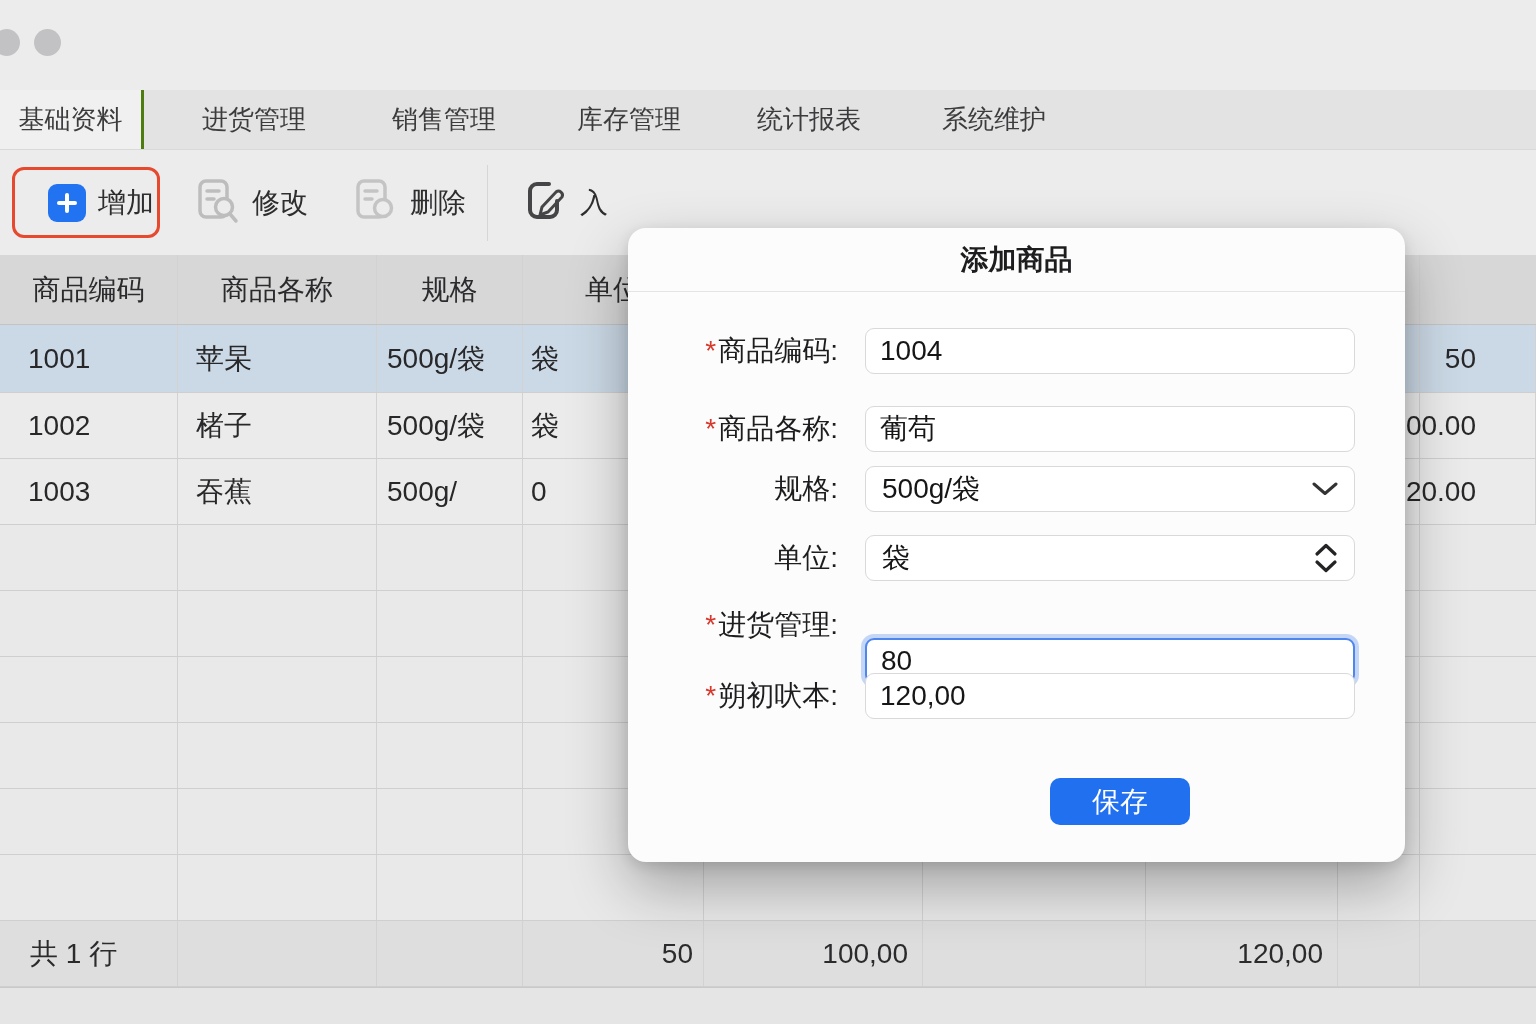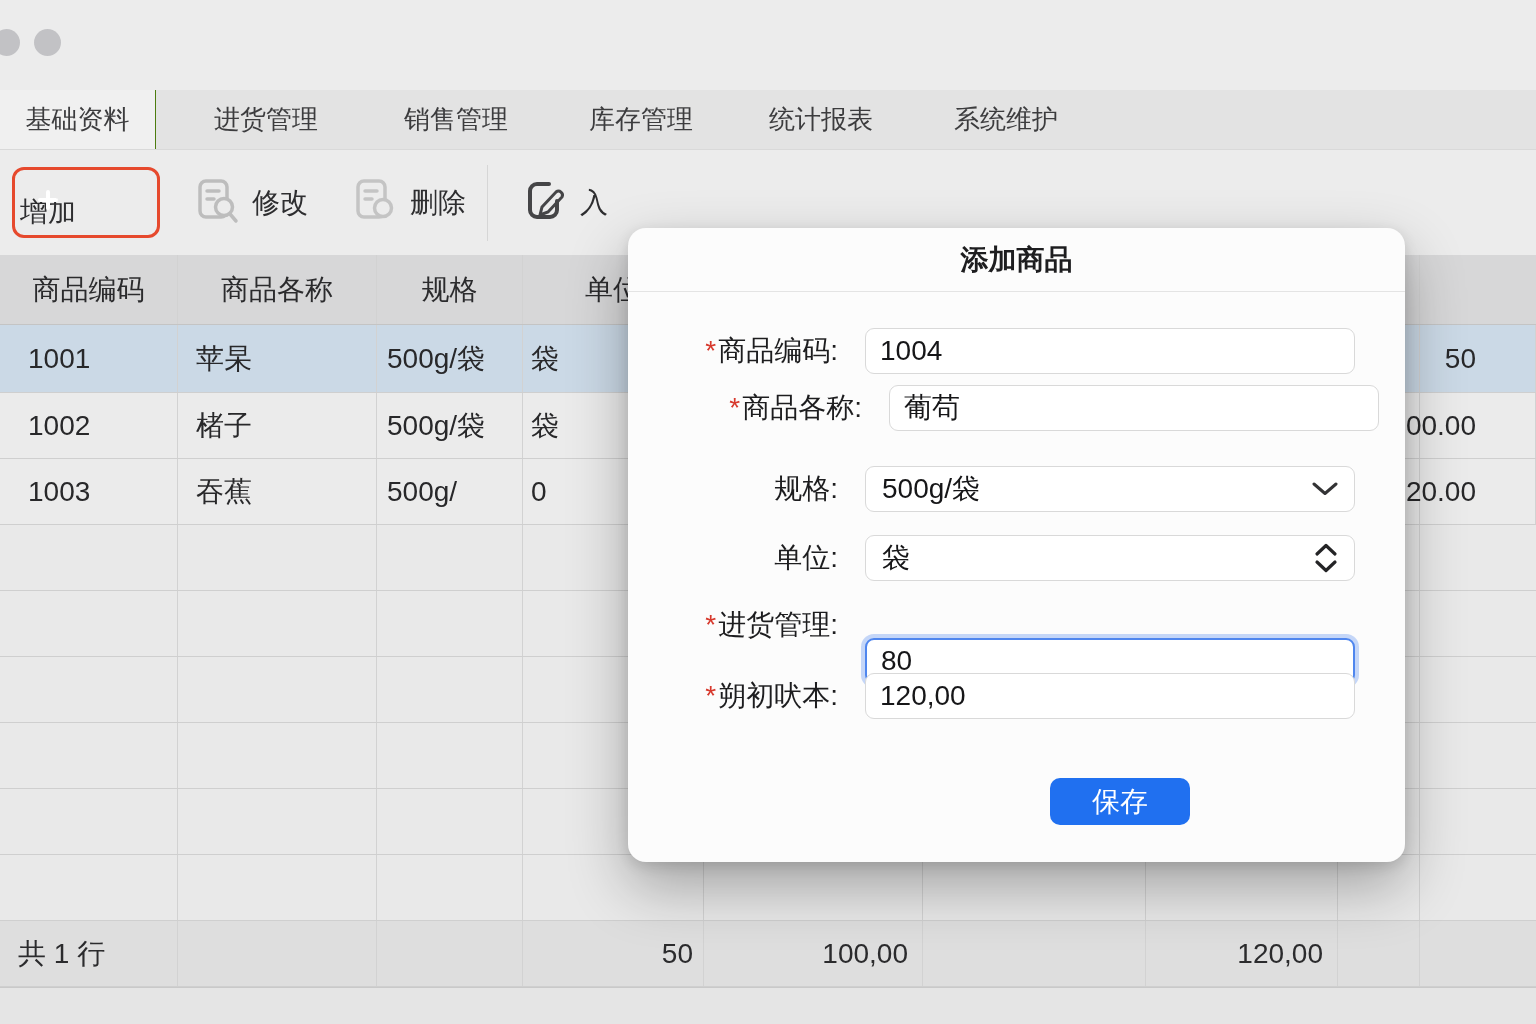--- a/index.html
+++ b/index.html
@@ -10,32 +10,32 @@
 
   
   .topbar { left:0; top:0; width:1536px; height:90px; background:#ececec; }
   .win-dot { position:absolute; width:27px; height:27px; border-radius:50%; background:#c2c2c5; top:29px; }
   .dot1 { left:-7px; }
   .dot2 { left:34px; }
 
   
   .menubar { left:0; top:90px; width:1536px; height:60px; background:#e3e3e3; display:flex; align-items:stretch; border-bottom:1px solid #d9d9d9; }
   .tab { display:flex; align-items:center; justify-content:center; font-size:26px; color:#3c3c3e; white-space:nowrap; }
-  .tab.active { width:156px; background:#f0f0f0; border-right:1px solid #4d7c0f; }
+  .tab.active { width:144px; background:#f0f0f0; border-right:3px solid #4d7c0f; }
   .t2 { width:150px; margin-left:35px; }
   .t3 { width:150px; margin-left:40px; }
   .t4 { width:150px; margin-left:35px; }
   .t5 { width:150px; margin-left:30px; }
   .t6 { width:150px; margin-left:35px; }
 
   
   .toolbar { left:0; top:150px; width:1536px; height:105px; background:#ececec; }
   .hl-box { position:absolute; left:12px; top:17px; width:148px; height:71px; border:3px solid #e6492d; border-radius:12px; background:transparent; }
   .tb-group { position:absolute; display:flex; align-items:center; gap:12px; height:44px; top:31px; cursor:default; }
-  .g-add { left:20px;flex-direction:column; }
+  .g-add { left:48px; }
   .g-mod { left:196px; }
   .g-del { left:354px; }
   .g-imp { left:522px; }
   .tb-label { font-size:28px; color:#2e2e30; }
   .plus-sq { width:38px; height:38px; background:#2173f2; border-radius:9px; position:relative; }
   .plus-sq::before, .plus-sq::after { content:""; position:absolute; background:#ffffff; border-radius:2px; }
   .plus-sq::before { left:9px; top:17px; width:20px; height:4px; }
   .plus-sq::after { left:17px; top:9px; width:4px; height:20px; }
   .tb-divider { position:absolute; left:487px; top:15px; width:1px; height:76px; background:#d6d6d6; }
 
@@ -50,42 +50,42 @@
   .r-first { height:68px; }
   .r-sel { background:#cbd9e6; }
   .r-empty { height:66px; background:#e9e9e9; }
   .c-code { padding-left:28px; }
   .c-name { padding-left:18px; }
   .c-spec { padding-left:10px; }
   .c-unit { padding-left:8px; }
   .rv { position:absolute; right:60px; top:0; height:100%; display:flex; align-items:center; font-size:28px; color:#28282a; }
   .tsummary { height:66px; background:#dedede; }
   .tsummary .cell { color:#2b2b2d; }
-  .s-label { padding-left:18px;text-align:right; }
+  .s-label { padding-left:30px;text-align:right; }
   .s-num { justify-content:flex-end; padding-right:10px; }
   .s-amt { justify-content:flex-end; padding-right:14px; }
   .footer { left:0; top:987px; width:1536px; height:37px; background:#e5e5e5; border-top:1px solid #c9c9c9; }
 
   
   .modal { left:628px; top:228px; width:777px; height:634px; background:#fcfcfc; border-radius:18px;
            box-shadow:0 25px 60px rgba(0,0,0,.30), 0 4px 14px rgba(0,0,0,.12); z-index:10; }
   .m-title { position:absolute; left:0; top:0; width:100%; height:64px; line-height:64px; text-align:center;
              font-size:28px; font-weight:600; color:#1d1d1f; border-bottom:1px solid #e4e4e4; }
   .field { position:absolute; left:0; width:100%; height:46px; }
   .f-label { position:absolute; left:-10px; top:0; width:220px; height:46px; line-height:46px; text-align:right;
              font-size:28px; color:#1d1d1f; white-space:nowrap; }
   .req { color:#d7392d; margin-right:2px; }
   .f-input { position:absolute; left:237px; top:0; width:490px; height:46px; border:1px solid #d9d9d9; border-radius:9px;
              background:#ffffff; font-size:28px; padding-left:14px; color:#161618;
              font-family:"Liberation Sans","DejaVu Sans",sans-serif; outline:none; }
   .f-input.focused { border:2px solid #4f86ee; box-shadow:0 0 0 4px rgba(79,134,238,.32);margin-top:36px; }
   .f-select { position:absolute; left:237px; top:0; width:490px; height:46px; border:1px solid #d9d9d9; border-radius:9px;
               background:#ffffff; display:flex; align-items:center; padding-left:16px; font-size:28px; color:#161618; cursor:default; }
   .chev { position:absolute; right:16px; top:50%; transform:translateY(-50%); display:flex; }
-  .f1 { top:100px; } .f2 { top:157px;margin-left:24px; } .f3 { top:238px; } .f4 { top:307px;padding-left:32px; } .f5 { top:374px; } .f6 { top:445px; }
+  .f1 { top:100px; } .f2 { top:178px; } .f3 { top:238px; } .f4 { top:307px;padding-left:32px; } .f5 { top:374px; } .f6 { top:445px; }
   .btn { position:absolute; top:550px; height:47px; border-radius:10px; font-size:28px; display:flex; align-items:center; justify-content:center; cursor:default; }
   .btn-save { left:422px; width:140px; background:#2070f0; color:#ffffff; }
   .btn-cancel { left:587px; width:145px; background:#fdfdfd; color:#1d1d1f; border:1px solid #d5d5d5; }
 </style>
 </head>
 <body>
 
 <div class="abs topbar">
   <div class="win-dot dot1"></div>
   <div class="win-dot dot2"></div>

